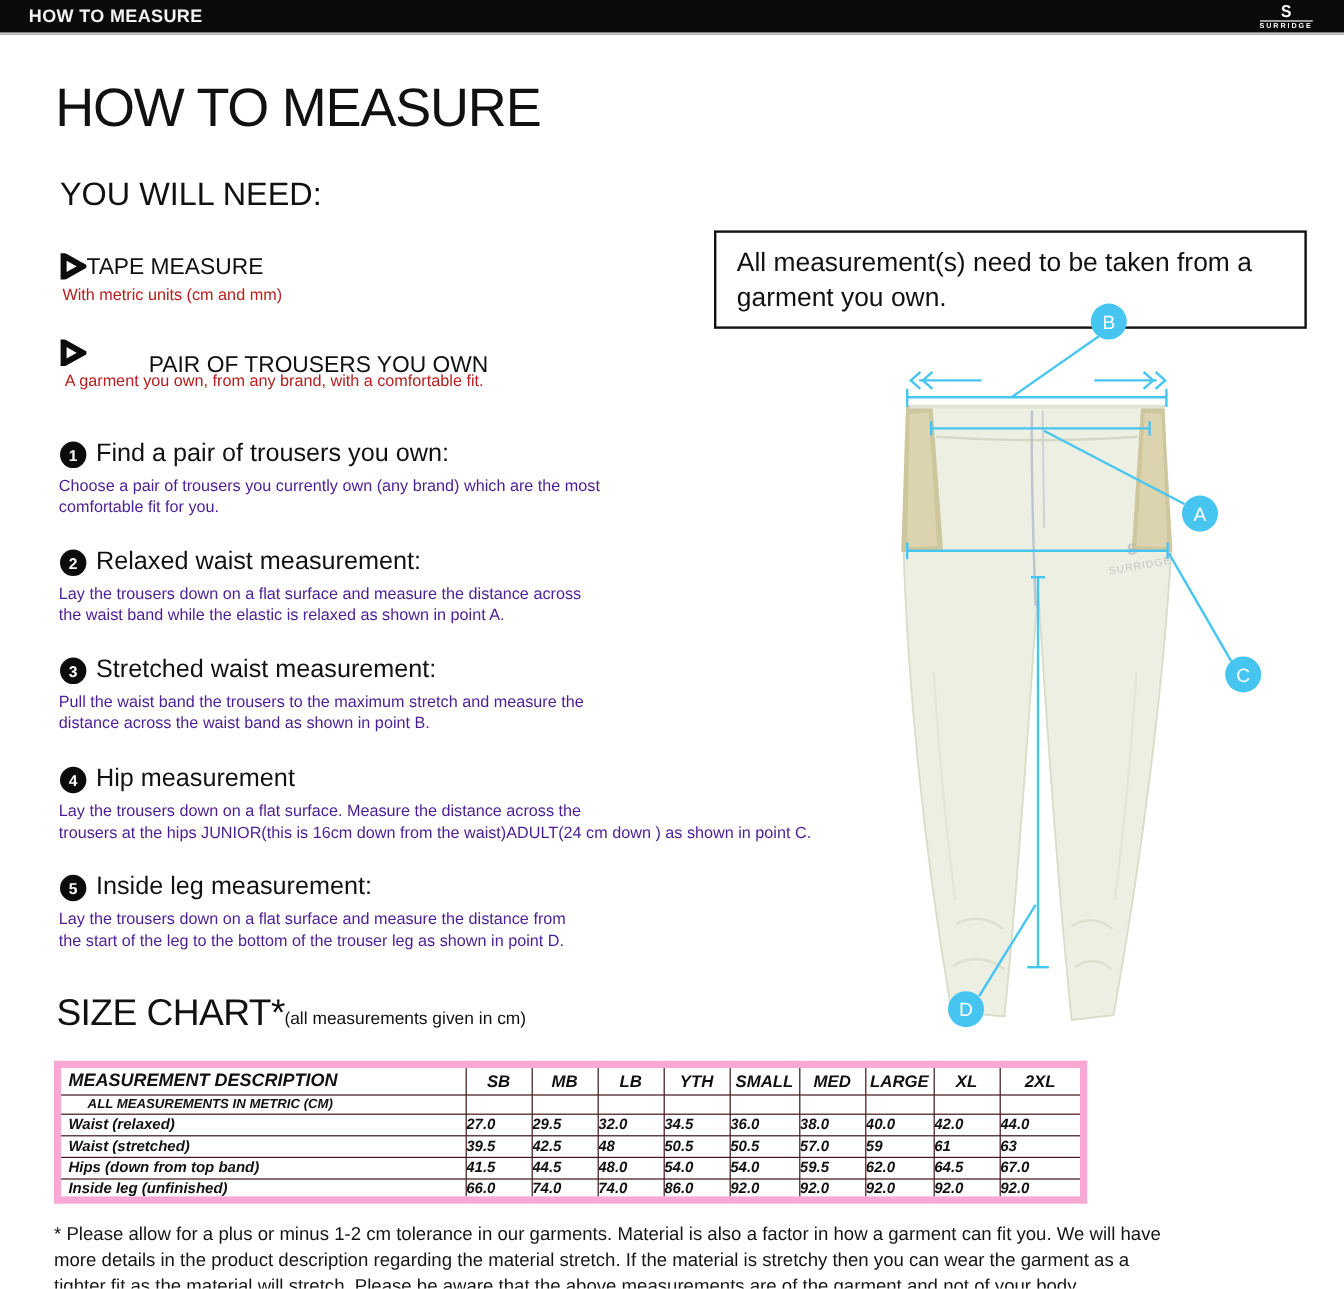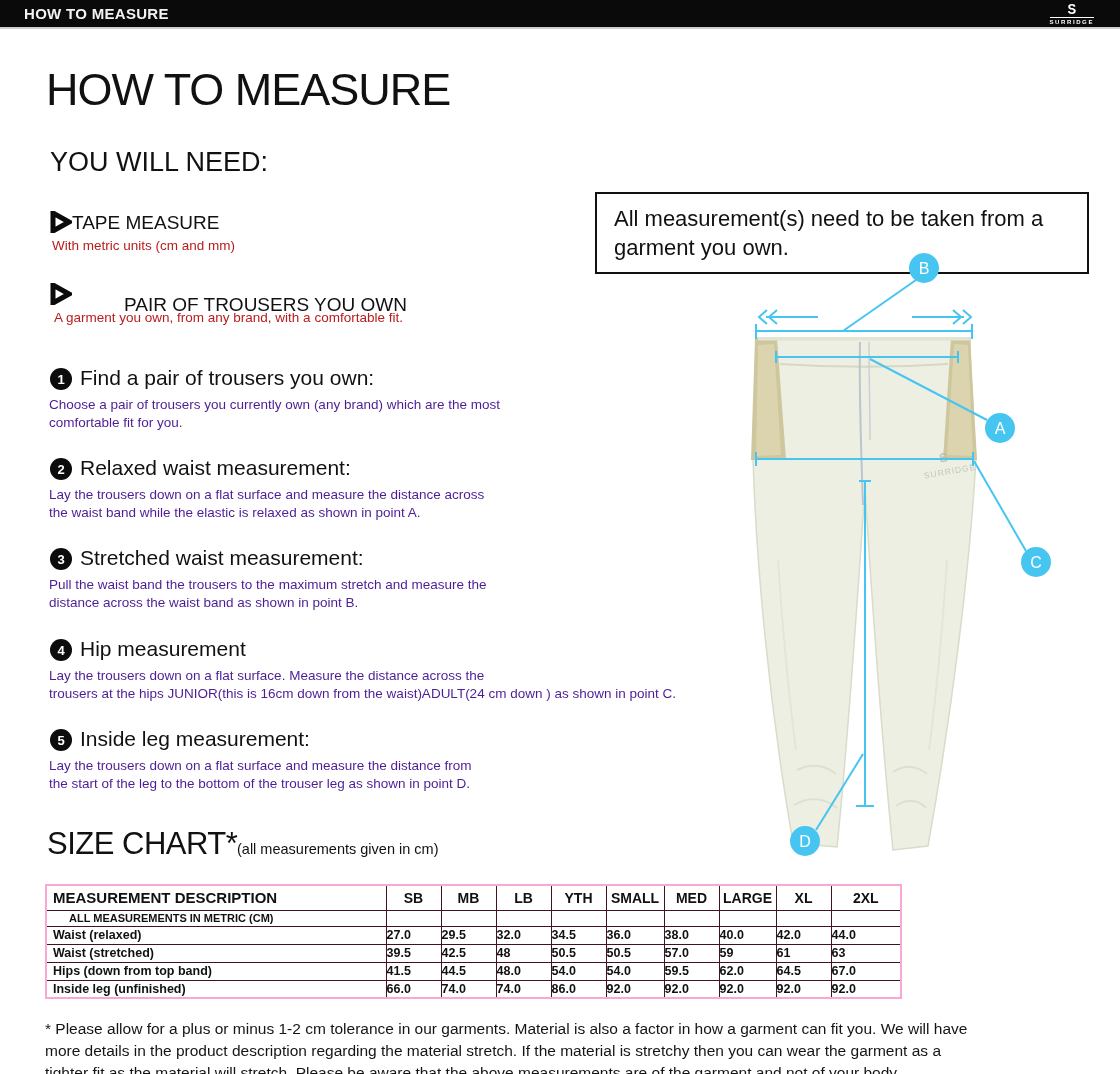--- a/index.html
+++ b/index.html
@@ -40,21 +40,22 @@
     display:flex; align-items:center; justify-content:center;
   }
   .step-title { position:absolute; left:80px; font-size:21px; color:#111; }
   .step-body { position:absolute; left:49px; width:690px; font-size:13.5px; line-height:1.32; color:#4c1d95; white-space:pre-line; }
   
   .size-chart-heading { position:absolute; left:47px; top:826px; font-size:31px; letter-spacing:-0.5px; color:#111; }
   .size-chart-sub { position:absolute; left:237px; top:841px; font-size:14.5px; color:#111; }
   table.size-table {
     position:absolute; left:45px; top:884px; width:855px;
     border-collapse:collapse; table-layout:fixed;
-    border:2px solid #f9a8d4;
+    border:6px solid #f9a8d4;
+    font-style:italic;
   }
   table.size-table td, table.size-table th { border:1px solid #40141a; color:#111; overflow:hidden; white-space:nowrap; }
   .col-desc { width:340px; }
   .hdr-row th { height:25px; font-size:14px; font-weight:bold; text-align:center; border-bottom:2px solid #40141a; }
   .hdr-row th.desc { text-align:left; padding-left:6px; font-size:15px; }
   .metric-row td { height:16px; font-size:11px; font-weight:bold; padding-left:22px; }
   .data-row td { height:18px; font-size:12.5px; font-weight:bold; }
   .data-row td.lbl { text-align:left; padding-left:6px; }
   
   .footnote {

